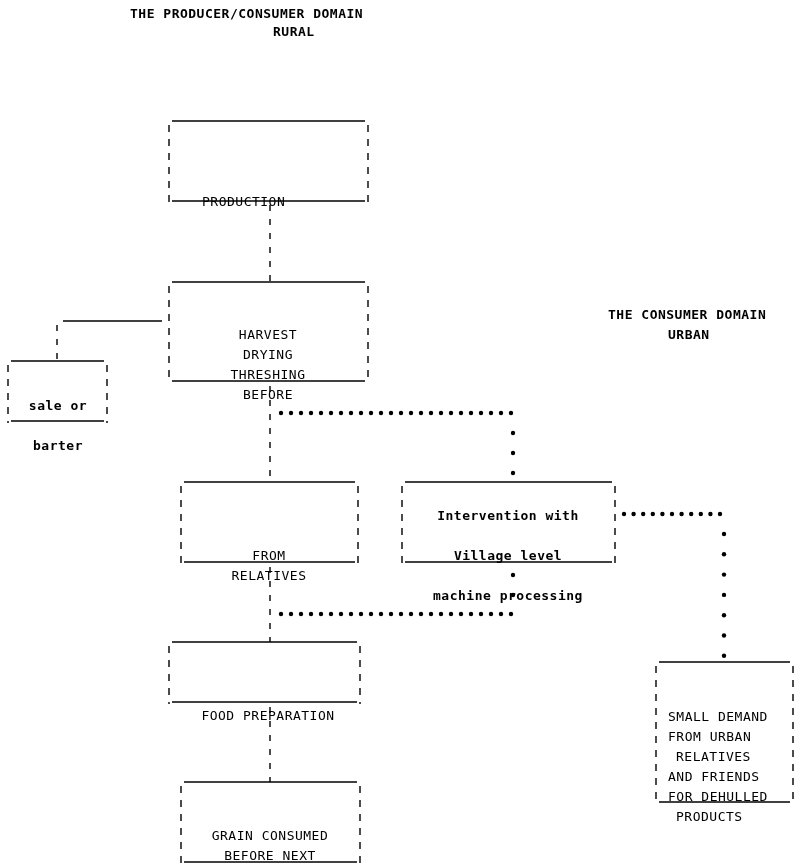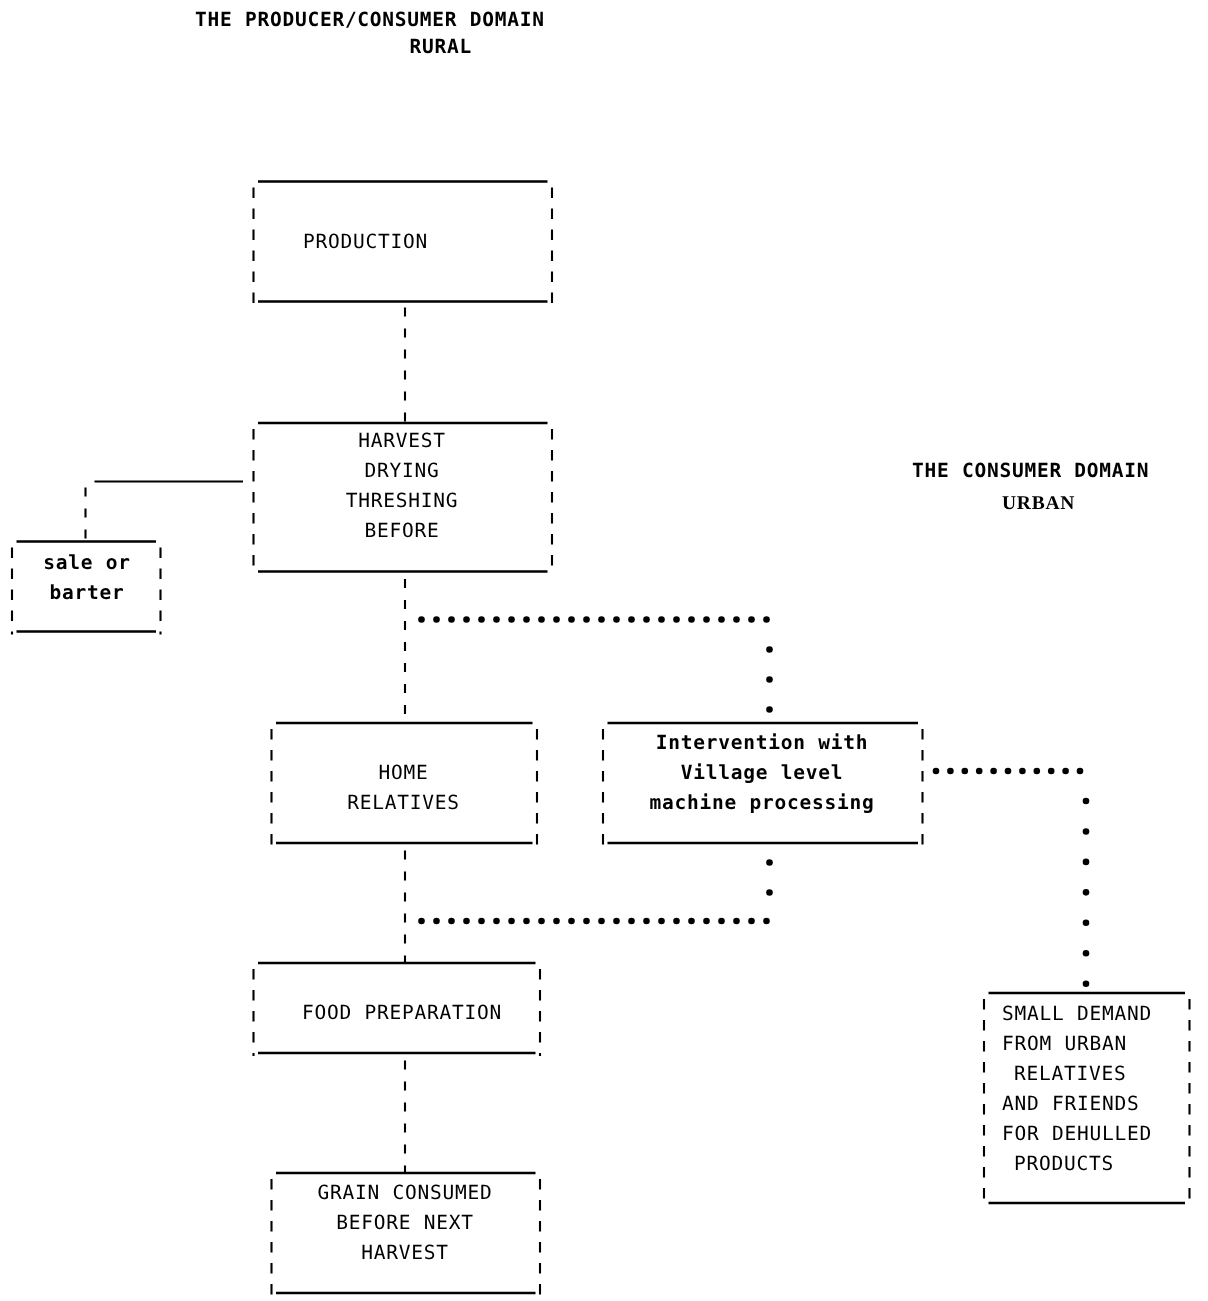--- a/index.html
+++ b/index.html
@@ -8,23 +8,23 @@
   .lbl {
     position: absolute;
     font-family: "DejaVu Sans Mono", "Liberation Mono", monospace;
     font-size: 13px;
     color: #000;
     white-space: pre;
     line-height: 20px;
     letter-spacing: 0.5px;
   }
   .heading { font-weight: bold; font-size: 13px; line-height: 20px; letter-spacing: 0.5px; }
-  .box-text { display: flex; flex-direction: column; justify-content: center; align-items: center; }
+  .box-text { display: flex; flex-direction: column; justify-content: center; align-items: center; margin-top: 40px; }
   .box-text span { display: block; }
-  .bold-txt { font-weight: bold; }
+  .bold-txt { font-weight: bold; gap: 20px; }
 </style>
 </head>
 <body>
 
 <svg id="diagram" xmlns="http://www.w3.org/2000/svg" width="805" height="867" viewBox="0 0 805 867">
     <line x1="172" y1="121" x2="365" y2="121" stroke="#000" stroke-width="1.6"></line>
     <line x1="172" y1="201" x2="365" y2="201" stroke="#000" stroke-width="1.6"></line>
     <line x1="169" y1="125" x2="169" y2="203" stroke="#000" stroke-width="1.4" stroke-dasharray="7 7"></line>
     <line x1="368" y1="125" x2="368" y2="203" stroke="#000" stroke-width="1.4" stroke-dasharray="7 7"></line>
     <line x1="172" y1="282" x2="365" y2="282" stroke="#000" stroke-width="1.6"></line>
@@ -130,40 +130,40 @@
     <circle cx="724" cy="574.5999999999999" r="2.2" fill="#000"></circle>
     <circle cx="724" cy="594.8999999999999" r="2.2" fill="#000"></circle>
     <circle cx="724" cy="615.1999999999998" r="2.2" fill="#000"></circle>
     <circle cx="724" cy="635.4999999999998" r="2.2" fill="#000"></circle>
     <circle cx="724" cy="655.7999999999997" r="2.2" fill="#000"></circle>
   </svg>
 
 <div class="lbl heading" style="left:130px; top:4px;">THE PRODUCER/CONSUMER DOMAIN</div>
 <div class="lbl heading" style="left:245px; top:22px;margin-left:28px;">RURAL</div>
 <div class="lbl heading" style="left:608px; top:305px;">THE CONSUMER DOMAIN</div>
-<div class="lbl heading" style="left:668px; top:325px;font-family:Liberation Serif, serif;">URBAN</div>
+<div class="lbl heading" style="left:668px; top:325px;">URBAN</div>
 
 <div class="lbl box-text" style="left:168px; top:122px; width:200px; height:80px; align-items:flex-start; padding-left:34px; box-sizing:border-box;">
   <span>PRODUCTION</span>
 </div>
 
 <div class="lbl box-text" style="left:168px; top:284px; width:200px; height:82px;">
   <span>HARVEST</span>
   <span>DRYING</span>
   <span>THRESHING</span>
   <span>BEFORE</span>
 </div>
 
 <div class="lbl box-text bold-txt" style="left:8px; top:364px; width:100px; height:44px;">
   <span>sale or</span>
   <span>barter</span>
 </div>
 
 <div class="lbl box-text" style="left:180px; top:504px; width:178px; height:44px;">
-  <span>HOME</span>
+  <span>FROM</span>
   <span>RELATIVES</span>
 </div>
 
 <div class="lbl box-text bold-txt" style="left:402px; top:484px; width:212px; height:64px;">
   <span>Intervention with</span>
   <span>Village level</span>
   <span>machine processing</span>
 </div>
 
 <div class="lbl box-text" style="left:168px; top:664px; width:200px; height:24px;">

